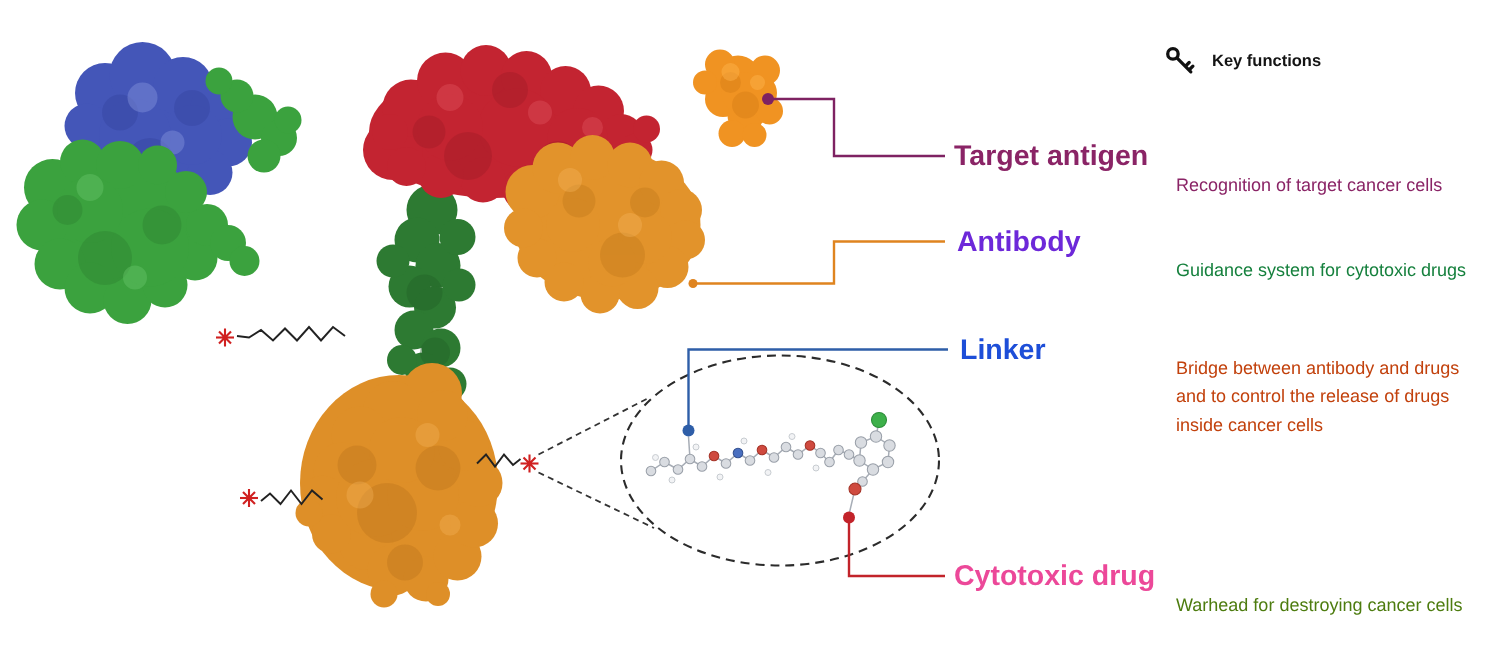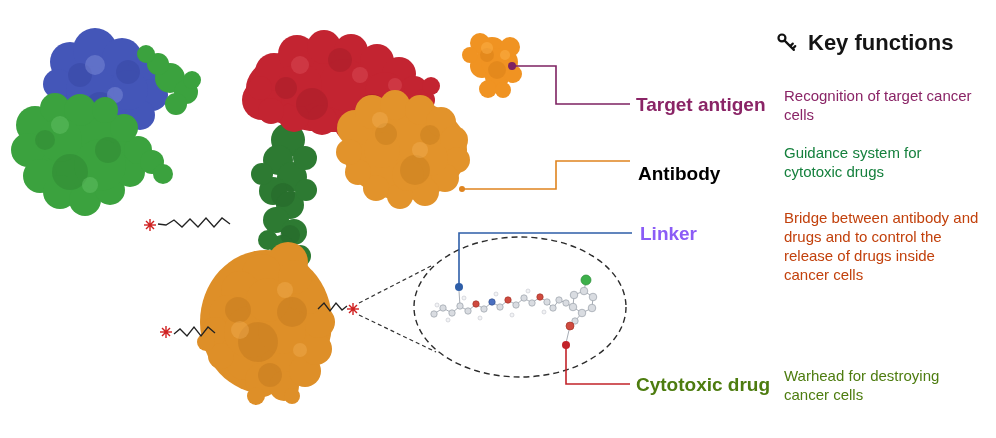--- a/index.html
+++ b/index.html
@@ -1,23 +1,23 @@
 <!DOCTYPE html>
 <html><head>
 <meta charset="utf-8">
 <style>
   html,body{margin:0;padding:0;background:#ffffff;}
   .figure{position:relative;width:996px;height:438px;background:#ffffff;overflow:hidden;
           font-family:"Liberation Sans",sans-serif;}
   .art{position:absolute;left:0;top:0;width:996px;height:438px;}
   .txt{position:absolute;white-space:normal;}
   .legend-label{font-size:19px;line-height:17px;font-weight:700;}
-  .legend-desc{font-size:15px;line-height:19px;font-weight:400;width:200px;}
+  .legend-desc{font-size:12px;line-height:19px;font-weight:400;width:200px;margin-top:28px;}
   .key-header{position:absolute;left:776px;top:30px;display:flex;align-items:center;gap:10px;}
-  .key-title{font-size:22px;font-weight:bold;color:#141414;}
+  .key-title{font-size:11px;font-weight:bold;color:#141414;}
 </style>
 </head>
 <body>
 
 <div class="figure">
 
   <svg class="art" viewBox="0 0 996 438" aria-hidden="true">
 
     <g fill="#4456b8">
       <circle cx="105" cy="85" r="46"></circle>
@@ -330,27 +330,27 @@
     </svg>
     <span class="key-title">Key functions</span>
   </div>
 
   <div>
     <div class="txt legend-label" style="left: 636px; top: 96px; color: rgb(138, 36, 102);">Target antigen</div>
     <div class="txt legend-desc" style="left: 784px; top: 86px; color: rgb(138, 36, 102);">Recognition of target cancer cells</div>
   </div>
 
   <div>
-    <div class="txt legend-label" style="left: 638px; top: 153px; color: #000000; margin-top: 12px;">Antibody</div>
+    <div class="txt legend-label" style="left: 638px; top: 153px; color: #6d28d9;">Antibody</div>
     <div class="txt legend-desc" style="left: 784px; top: 143px; color: #15803d;">Guidance system for cytotoxic drugs</div>
   </div>
 
   <div>
-    <div class="txt legend-label" style="left: 640px; top: 225px; color: #8b5cf6;">Linker</div>
+    <div class="txt legend-label" style="left: 640px; top: 225px; color: #1d4ed8;">Linker</div>
     <div class="txt legend-desc" style="left: 784px; top: 208px; width: 196px; color: #c2410c;">Bridge between antibody and drugs and to control the release of drugs inside cancer cells</div>
   </div>
 
   <div>
-    <div class="txt legend-label" style="left: 636px; top: 376px; color: #4d7c0f;">Cytotoxic drug</div>
+    <div class="txt legend-label" style="left: 636px; top: 376px; color: #ec4899;">Cytotoxic drug</div>
     <div class="txt legend-desc" style="left: 784px; top: 366px; color: #4d7c0f;">Warhead for destroying cancer cells</div>
   </div>
 
 </div>
 
 </body></html>

